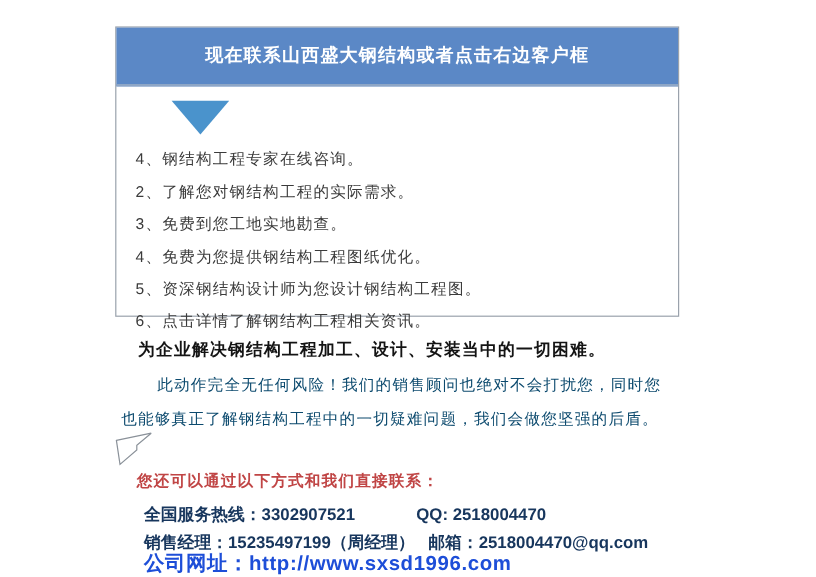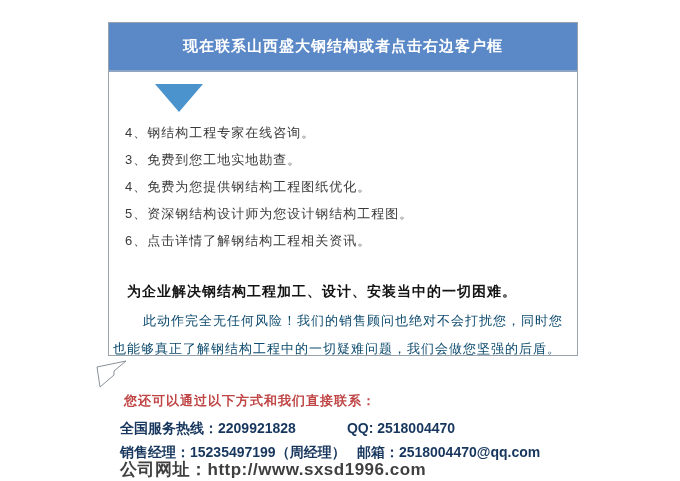--- a/index.html
+++ b/index.html
@@ -4,22 +4,22 @@
 <style>
   html, body { margin: 0; padding: 0; }
   body {
     width: 680px; height: 481px;
     background: #ffffff;
     position: relative;
     overflow: hidden;
     font-family: "Liberation Sans", sans-serif;
   }
   .box {
-    position: absolute; left: 108px; top: 22px;
-    width: 470px; height: 334px;
+    position: absolute; left: 96px; top: 22px;
+    width: 470px; height: 242px;
     border: 1px solid #9aa2ac;
     background: #ffffff;
     box-sizing: border-box;
   }
   .banner {
     height: 47px;
     background: #5b88c6;
     border-bottom: 2px solid #8ea6c6;
     display: flex; align-items: center; justify-content: center;
   }
@@ -42,64 +42,65 @@
     position: absolute; left: 18px; top: 260px;
     font-size: 14px; font-weight: bold; color: #141414; letter-spacing: 1px; font-family: Liberation Mono, monospace;
   }
   .pitch-body {
     position: absolute; left: 4px; top: 284px; width: 460px;
     font-size: 13px; line-height: 28px; color: #0c4a6e;
     text-indent: 30px; letter-spacing: 1px;
   }
   .flag-icon { position: absolute; left: 95px; top: 360px; }
   .contact-lead {
-    position: absolute; left: 124px; top: 392px;
+    position: absolute; left: 114px; top: 392px;
     color: #c04545; font-weight: bold; font-size: 13px; letter-spacing: 1px;
   }
   .contact-row { position: absolute; left: 120px; color: #17365d; font-weight: bold; font-size: 14px; }
   .row-hotline { top: 420px; }
   .row-manager { top: 444px; }
   .row-hotline .col-left { display: inline-block; width: 223px; }
   .row-manager .col-left { display: inline-block; width: 233px; }
   .website-line {
     position: absolute; left: 120px; top: 458px;
-    color: #404040; font-weight: bold; font-size: 17px;
+    color: #1d4ed8; font-weight: bold; font-size: 17px;
     text-decoration: none; cursor: pointer; letter-spacing: 0.5px;
   }
 </style>
 </head>
 <body>
 
 <div class="box">
   <div class="banner">
     <span class="banner-title">现在联系山西盛大钢结构或者点击右边客户框</span>
   </div>
 
   <div class="arrow-down"></div>
 
   <div class="steps">
     <div class="step">4、钢结构工程专家在线咨询。</div>
+    <div class="step">2、了解您对钢结构工程的实际需求。</div>
     <div class="step">3、免费到您工地实地勘查。</div>
     <div class="step">4、免费为您提供钢结构工程图纸优化。</div>
     <div class="step">5、资深钢结构设计师为您设计钢结构工程图。</div>
     <div class="step">6、点击详情了解钢结构工程相关资讯。</div>
   </div>
 
   <div class="headline">为企业解决钢结构工程加工、设计、安装当中的一切困难。</div>
   <div class="pitch-body">此动作完全无任何风险！我们的销售顾问也绝对不会打扰您，同时您也能够真正了解钢结构工程中的一切疑难问题，我们会做您坚强的后盾。</div>
 </div>
 
 <svg class="flag-icon" width="33" height="29" viewBox="0 0 33 29">
   <polygon points="2,7 31,1 19,11 19,15 5,27" fill="#ffffff" stroke="#8a9199" stroke-width="1"></polygon>
 </svg>
 
 <div class="contact-lead">您还可以通过以下方式和我们直接联系：</div>
 
 <div class="contact-row row-hotline">
-  <span class="col-left">全国服务热线：2209921828</span>
+  <span class="col-left">全国服务热线：3302907521</span>
   <span>QQ: 2518004470</span>
 </div>
 
 <div class="contact-row row-manager">
   <span class="col-left">销售经理：15235497199（周经理）</span>
   <span>邮箱：2518004470@qq.com</span>
 </div>
 
 <a class="website-line">公司网址：http://www.sxsd1996.com</a>
 

